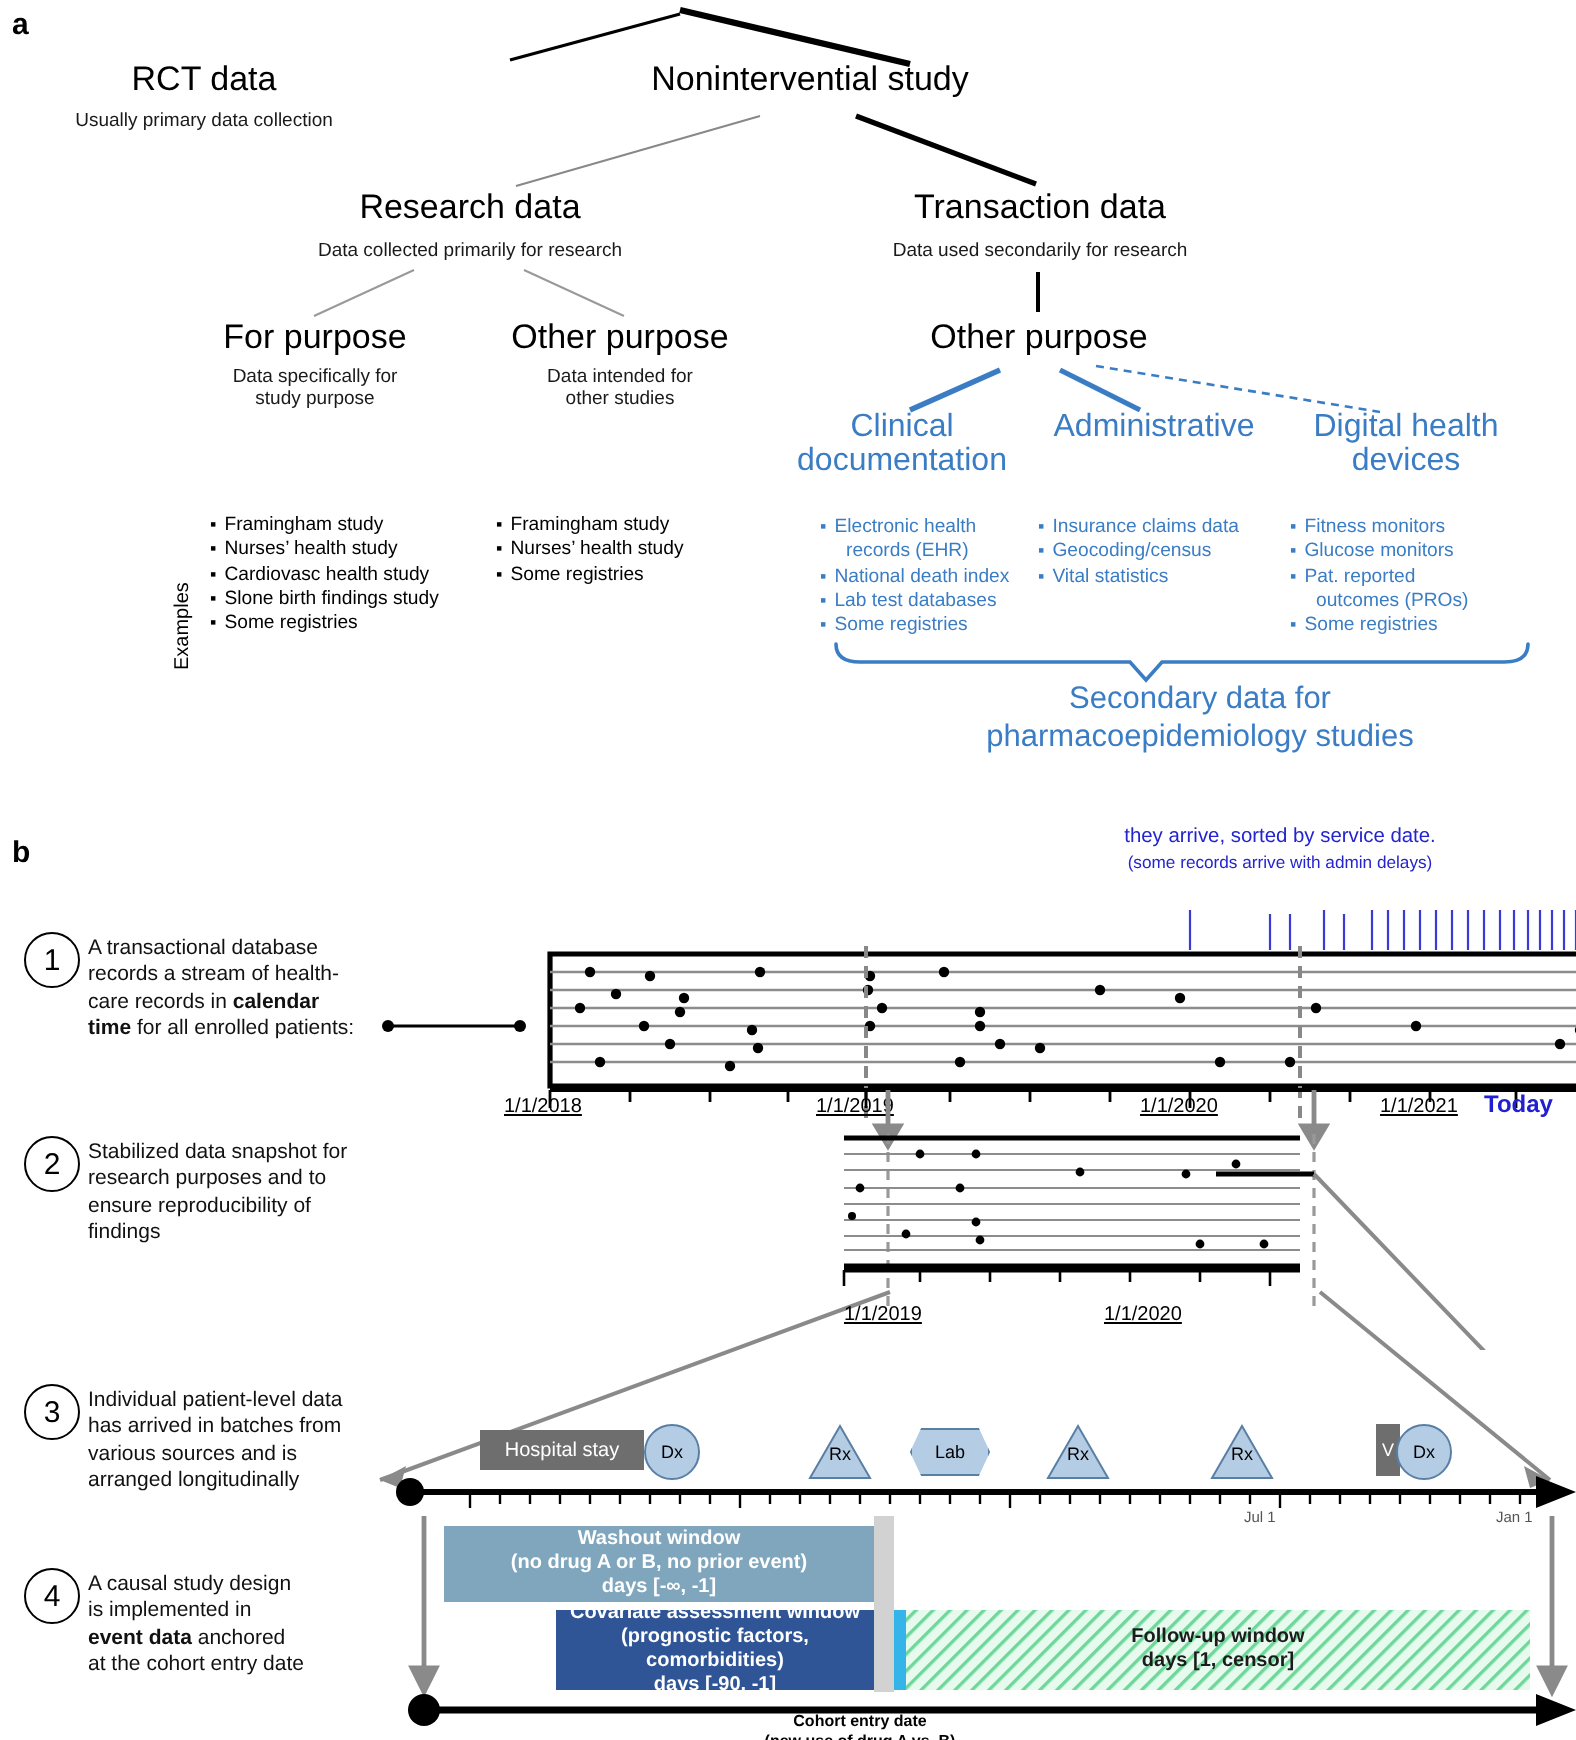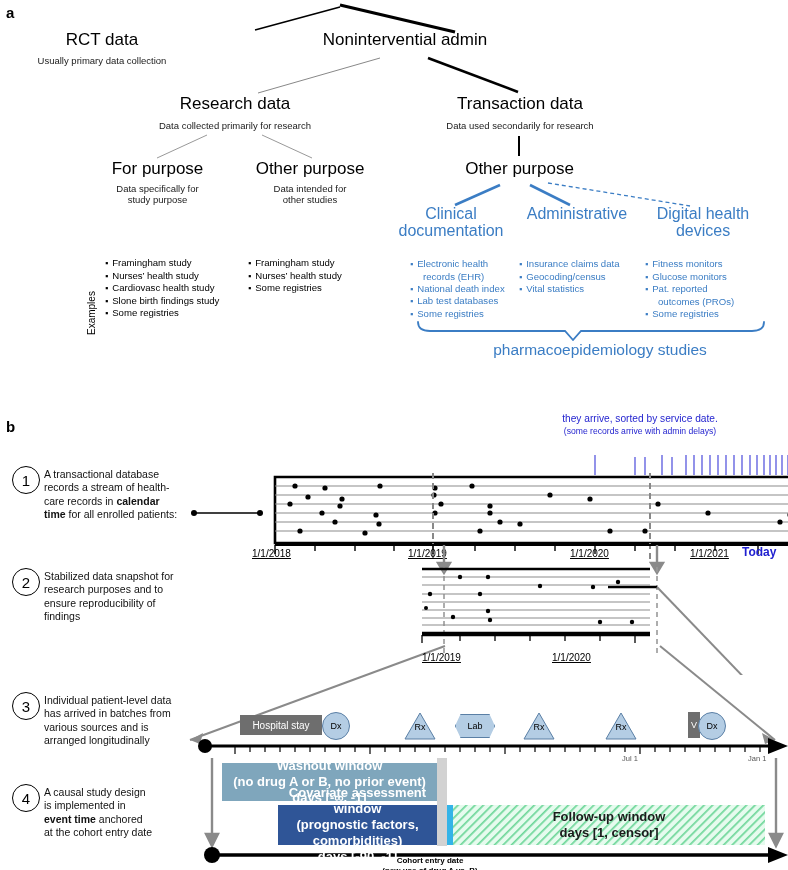--- a/index.html
+++ b/index.html
@@ -38,21 +38,21 @@
   
   .tok{position:absolute;font-size:9px;color:#000;display:flex;
        align-items:center;justify-content:center;}
   .tok-circle{background:#b4cde4;border:1px solid #5a7fa5;border-radius:50%;}
   .hexlab{background:#b4cde4;border:1px solid #5a7fa5;
           clip-path:polygon(14% 0,86% 0,100% 50%,86% 100%,14% 100%,0 50%);}
   .grayblock{background:#6e6e6e;color:#fff;font-size:10px;display:flex;
              align-items:center;justify-content:center;}
 
   .win{position:absolute;display:flex;flex-direction:column;align-items:center;
-       justify-content:center;color:#fff;font-size:13px;font-weight:bold;
+       justify-content:center;color:#fff;font-size:10px;font-weight:bold;
        line-height:1.22;text-align:center;}
   .win.green{color:#1c1c1c;}
 </style>
 </head>
 <body>
 
 <div class="abs panel-letter" style="left:6px;top:4px;">a</div>
 
 <svg class="abs" style="left:0;top:0;" width="788" height="400">
 
@@ -71,21 +71,21 @@
   <line x1="500" y1="185" x2="455" y2="205" stroke="#3b7dc4" stroke-width="2.6"></line>
   <line x1="530" y1="185" x2="570" y2="205" stroke="#3b7dc4" stroke-width="2.6"></line>
   <line x1="548" y1="183" x2="690" y2="206" stroke="#3b7dc4" stroke-width="1.3" stroke-dasharray="4,3"></line>
 
   <path d="M418,322 Q418,331 430,331 L565,331 L573,340 L581,331 L752,331 Q764,331 764,322" fill="none" stroke="#3b7dc4" stroke-width="1.8" stroke-linecap="round"></path>
 </svg>
 
 <div class="abs node-title" style="left:32px;top:30px;width:140px;">RCT data</div>
 <div class="abs node-sub" style="left:12px;top:55px;width:180px;">Usually primary data collection</div>
 
-<div class="abs node-title" style="left:305px;top:30px;width:200px;">Nonintervential admin</div>
+<div class="abs node-title" style="left:305px;top:30px;width:200px;">Nonintervential study</div>
 
 <div class="abs node-title" style="left:170px;top:94px;width:130px;">Research data</div>
 <div class="abs node-sub" style="left:155px;top:120px;width:160px;">Data collected primarily for research</div>
 
 <div class="abs node-title" style="left:440px;top:94px;width:160px;">Transaction data</div>
 <div class="abs node-sub" style="left:430px;top:120px;width:180px;">Data used secondarily for research</div>
 
 <div class="abs node-title" style="left:95px;top:159px;width:125px;">For purpose</div>
 <div class="abs node-sub" style="left:95px;top:183px;width:125px;">Data specifically for</div>
 <div class="abs node-sub" style="left:95px;top:194px;width:125px;">study purpose</div>
@@ -139,20 +139,21 @@
 </div>
 <div class="abs blue-list" style="left:645px;top:258px;">
   <div class="bullet">Fitness monitors</div>
   <div class="bullet">Glucose monitors</div>
   <div class="bullet">Pat. reported</div>
   <div style="padding-left:13px;">outcomes (PROs)</div>
   <div class="bullet">Some registries</div>
 </div>
 
 <div class="abs secondary-cap" style="left:430px;top:340px;width:340px;">
+  <div>Secondary data for</div>
   <div>pharmacoepidemiology studies</div>
 </div>
 
 <div class="abs panel-letter" style="left:6px;top:418px;">b</div>
 
 <div class="abs step-circle" style="left:12px;top:466px;">1</div>
 <div class="abs step-text" style="left:44px;top:468px;width:160px;">
   <div>A transactional database</div>
   <div>records a stream of health-</div>
   <div><span>care records in </span><b>calendar</b></div>
@@ -428,21 +429,21 @@
 <div class="abs grayblock" style="left:688px;top:712px;width:12px;height:26px;font-size:9px;">V</div>
 <div class="tok tok-circle" style="left:698px;top:712px;width:26px;height:26px;">Dx</div>
 
 <div class="abs axis-lab-sm" style="left:622px;top:754px;">Jul 1</div>
 <div class="abs axis-lab-sm" style="left:748px;top:754px;">Jan 1</div>
 
 <div class="abs step-circle" style="left:12px;top:784px;">4</div>
 <div class="abs step-text" style="left:44px;top:786px;width:175px;">
   <div>A causal study design</div>
   <div>is implemented in</div>
-  <div><b>event time</b><span> anchored</span></div>
+  <div><b>event data</b><span> anchored</span></div>
   <div>at the cohort entry date</div>
 </div>
 
 <svg class="abs" style="left:190px;top:758px;" width="598" height="112">
   <defs>
     <pattern id="greenhatch" width="6" height="6" patternTransform="rotate(45)" patternUnits="userSpaceOnUse">
       <rect width="6" height="6" fill="#e6fbee"></rect>
       <line x1="0" y1="0" x2="0" y2="6" stroke="#6fd79a" stroke-width="3.4"></line>
     </pattern>
   </defs>

